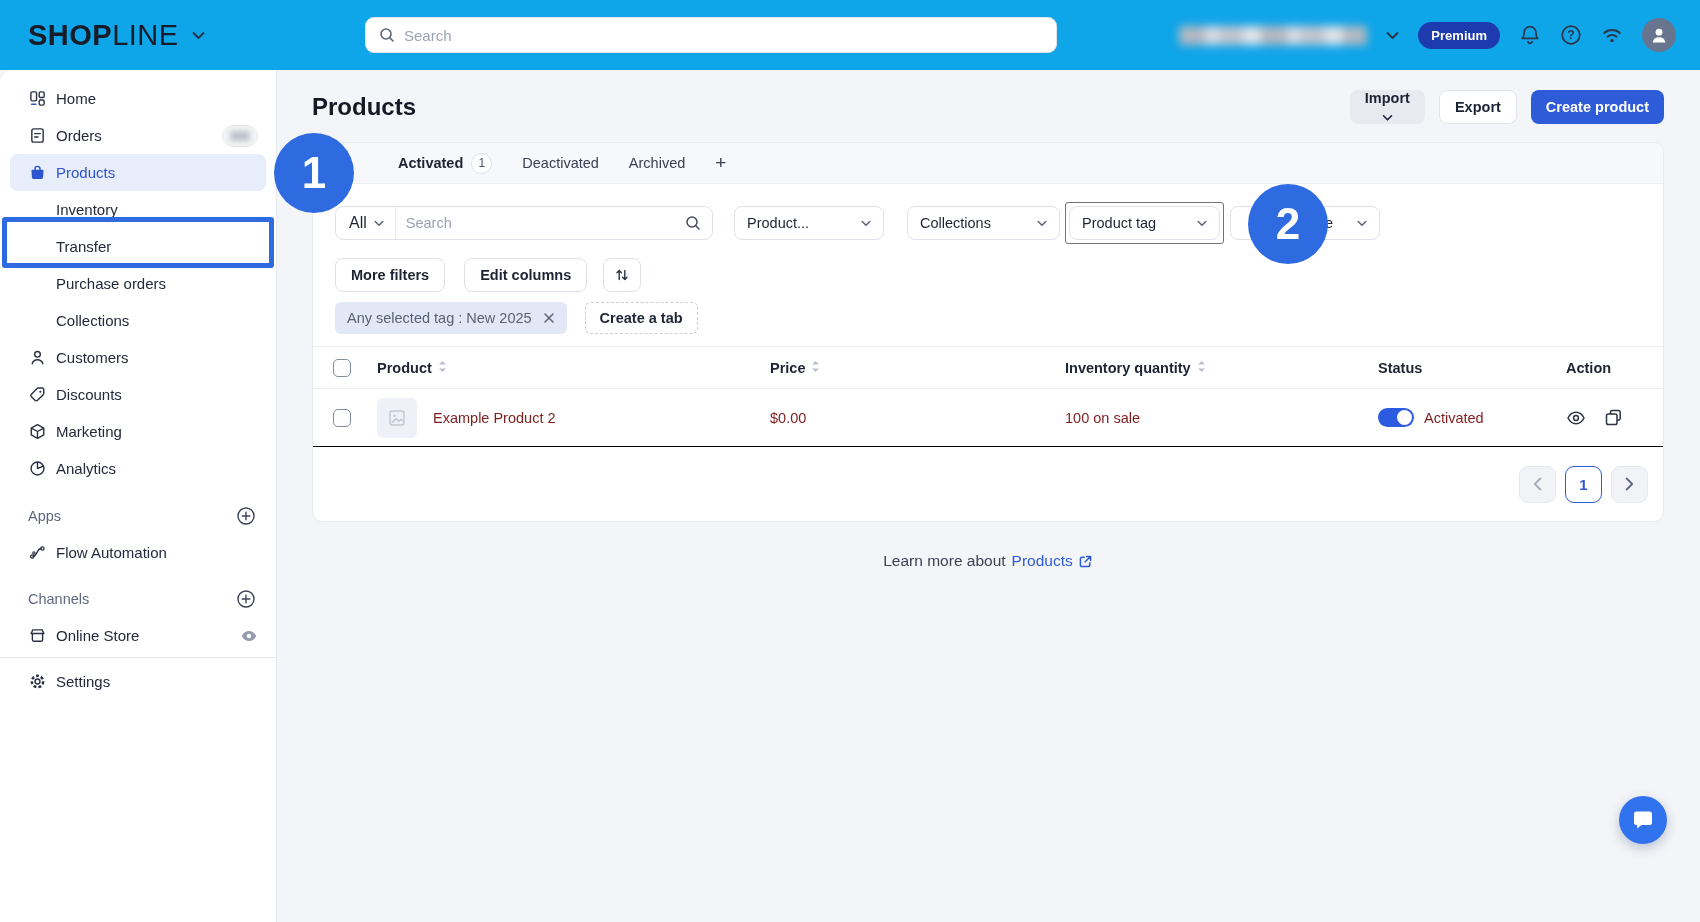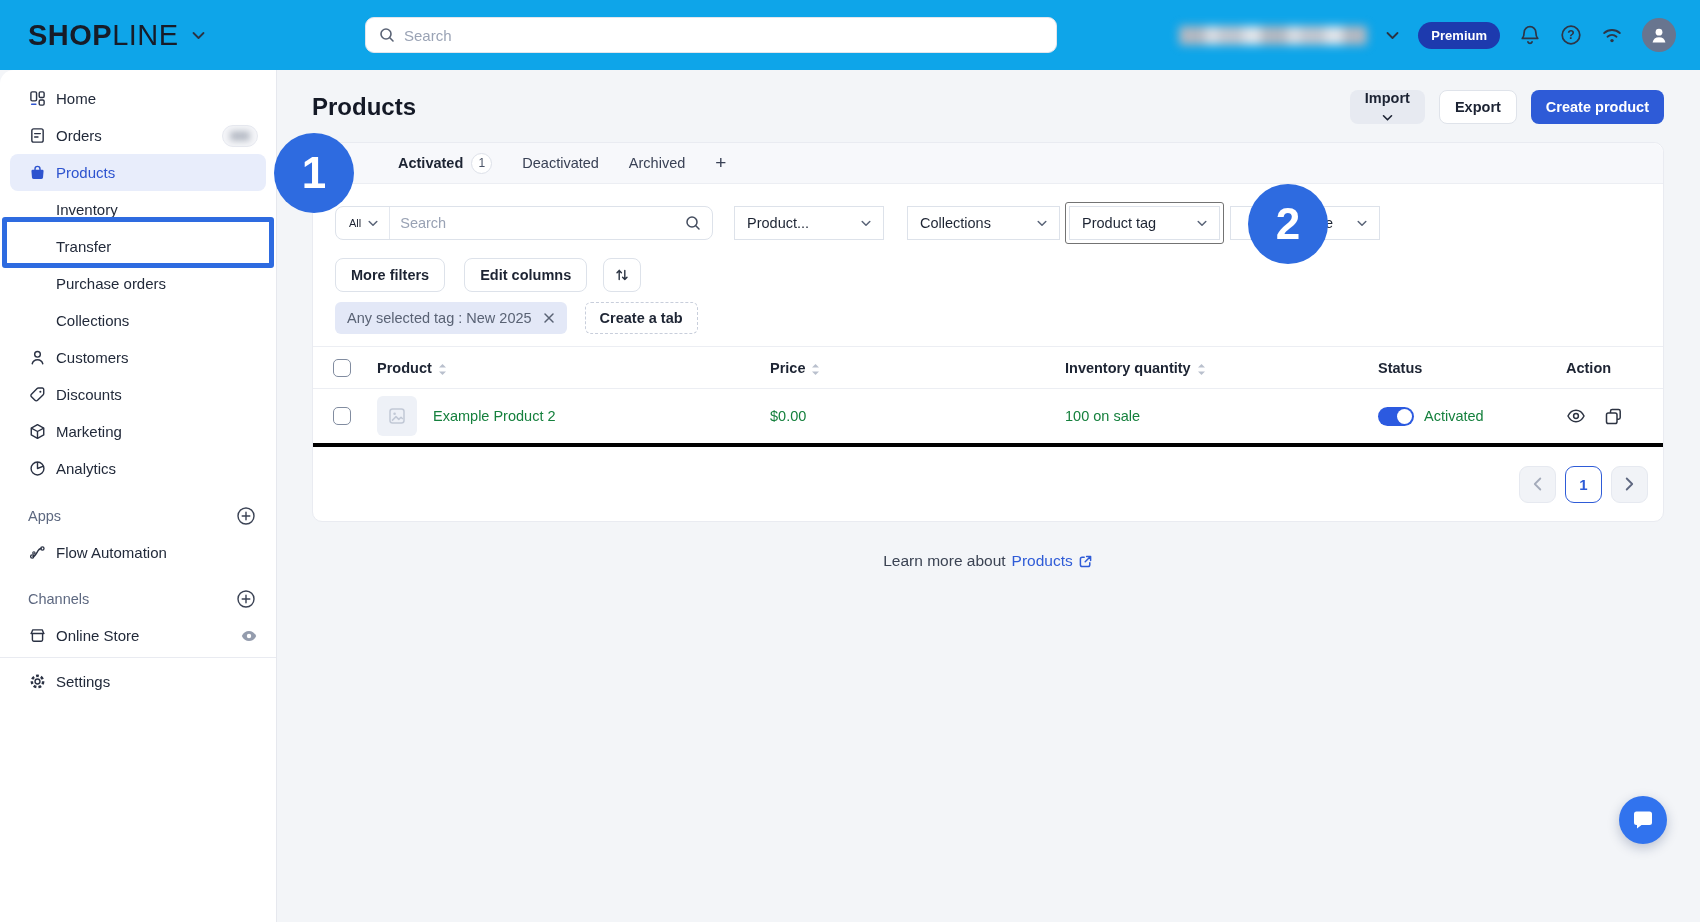--- a/index.html
+++ b/index.html
@@ -69,26 +69,26 @@
   .tab-count { width:21px; height:21px; border-radius:50%; background:#fff; border:1px solid #dde1e9;
     color:#4a5366; font-size:12px; font-weight:normal; display:flex; align-items:center; justify-content:center; }
   .tab-plus { font-size:19px; color:#394155; cursor:pointer; }
 
   .filters { padding:22px 20px 12px 22px; }
   .frow { display:flex; align-items:center; height:34px; }
   .frow + .frow { margin-top:18px; }
   .search-group { width:378px; height:34px; border:1px solid #dde2ea; border-radius:8px; background:#fff;
     display:flex; align-items:center; margin-right:21px; }
   .all-seg { height:100%; display:flex; align-items:center; gap:7px; padding:0 11px 0 13px;
-    border-right:1px solid #e4e8ef; font-size:11px; color:#1d2433; cursor:pointer; }
+    border-right:1px solid #e4e8ef; font-size:16px; color:#1d2433; cursor:pointer; }
   .all-seg .chev, .dd .chev { color:#5a6478; }
   .search-group input { flex:1; border:none; outline:none; padding:0 10px; font-size:14.5px; font-family:inherit; color:#1d2433; background:transparent; min-width:0; }
   .search-group input::placeholder { color:#99a2b4; }
   .search-group .mag { margin-right:11px; color:#434c5e; display:flex; }
-  .dd { height:34px; border:1px solid #dde2ea; border-radius:0; background:#fff; display:flex; align-items:center;
+  .dd { height:34px; border:1px solid #dde2ea; border-radius:8px; background:#fff; display:flex; align-items:center;
     justify-content:space-between; padding:0 12px; font-size:14.5px; color:#1d2433; cursor:pointer; }
   .dd-product { width:150px; margin-right:23px; }
   .dd-collections { width:153px; margin-right:5px; }
   .annot-wrap { border:1px solid #737373; border-radius:3px; padding:3px; margin:-7px 6px -7px 0; }
   .dd-tag { width:151px; }
   .dd-obscured { width:150px; justify-content:flex-end; gap:24px; }
   .btn-filter { height:34px; background:#fff; border:1px solid #dde2ea; border-radius:8px; padding:0 15px;
     font-size:14.5px; font-weight:bold; color:#1d2433; display:flex; align-items:center; cursor:pointer; font-family:inherit; }
   .btn-mf { margin-right:19px; }
   .btn-ec { margin-right:16px; }
@@ -96,22 +96,22 @@
   .chip-row { margin-top:10px; height:32px; display:flex; align-items:center; }
   .chip { height:32px; background:#e3e8f7; border-radius:6px; padding:0 12px; display:flex; align-items:center;
     gap:11px; font-size:14.5px; color:#596274; }
   .chip .x { cursor:pointer; display:flex; color:#596274; }
   .create-tab { margin-left:18px; height:32px; background:#fff; border:1.5px dashed #c8cedb; border-radius:6px;
     padding:0 14px; font-size:14.5px; font-weight:bold; color:#1d2433; display:flex; align-items:center; cursor:pointer; font-family:inherit; }
 
   .tgrid { display:grid; grid-template-columns:44px 393px 295px 313px 188px 1fr; align-items:center; padding-left:20px; }
   .thead { height:43px; border-top:1px solid #eceef3; border-bottom:1px solid #eceef3;
     font-size:14.5px; font-weight:bold; color:#1d2433; }
-  .th { display:flex; align-items:flex-end; gap:6px; }
-  .trow { height:58px; border-bottom:4px solid #000000; font-size:14.5px; color:#15803d; }
+  .th { display:flex; align-items:flex-start; gap:6px; }
+  .trow { height:58px; border-bottom:1px solid #000000; font-size:14.5px; color:#7f1d1d; }
   .checkbox { width:18px; height:18px; border:1.6px solid #818ca0; border-radius:5px; background:#fff; cursor:pointer; }
   .pcell { display:flex; align-items:center; gap:16px; }
   .thumb { width:40px; height:40px; background:#eef1f7; border-radius:6px; display:flex; align-items:center; justify-content:center; color:#c2c9d6; }
   .status-cell { display:flex; align-items:center; gap:10px; }
   .toggle { width:36px; height:19px; border-radius:10px; background:#2c5ae0; position:relative; cursor:pointer; flex:none; }
   .toggle span { position:absolute; right:2px; top:2px; width:15px; height:15px; border-radius:50%; background:#fff; }
   .action-cell { display:flex; align-items:center; gap:18px; color:#2c3342; }
   .action-cell .aic { cursor:pointer; display:flex; }
 
   .pagination { height:74px; display:flex; align-items:center; justify-content:flex-end; gap:9px; padding-right:15px; }

